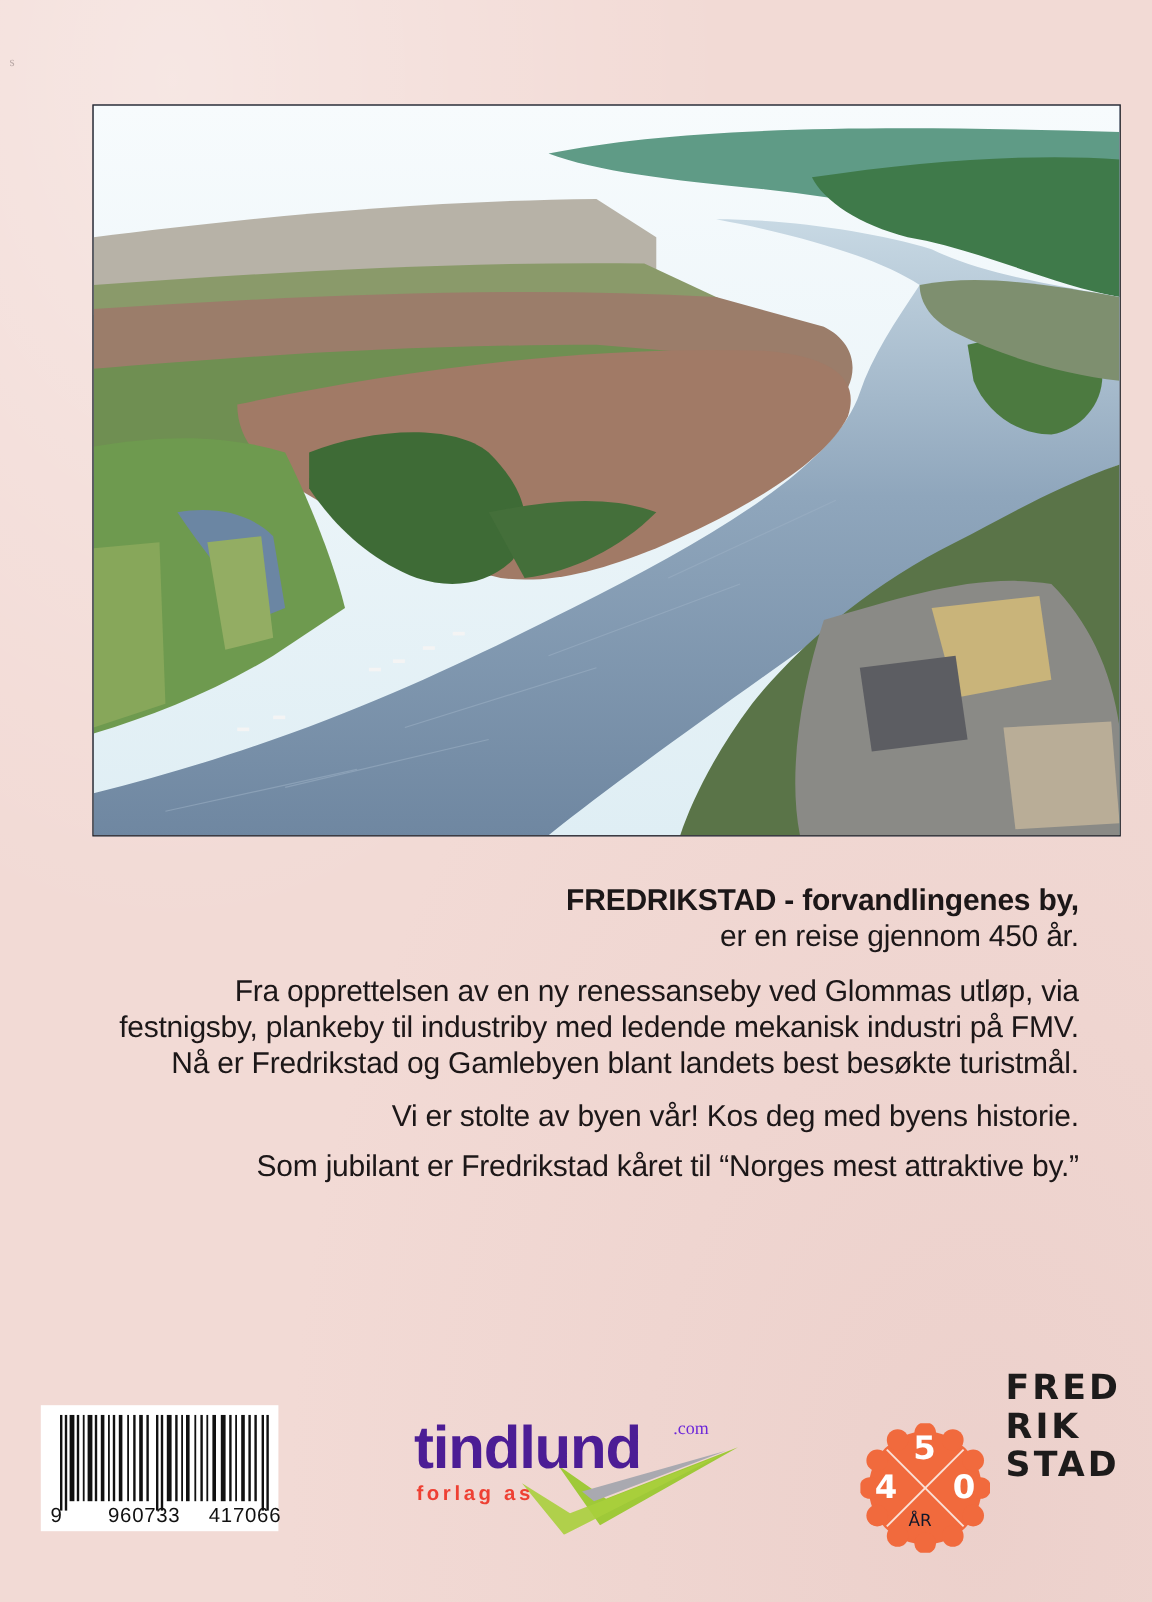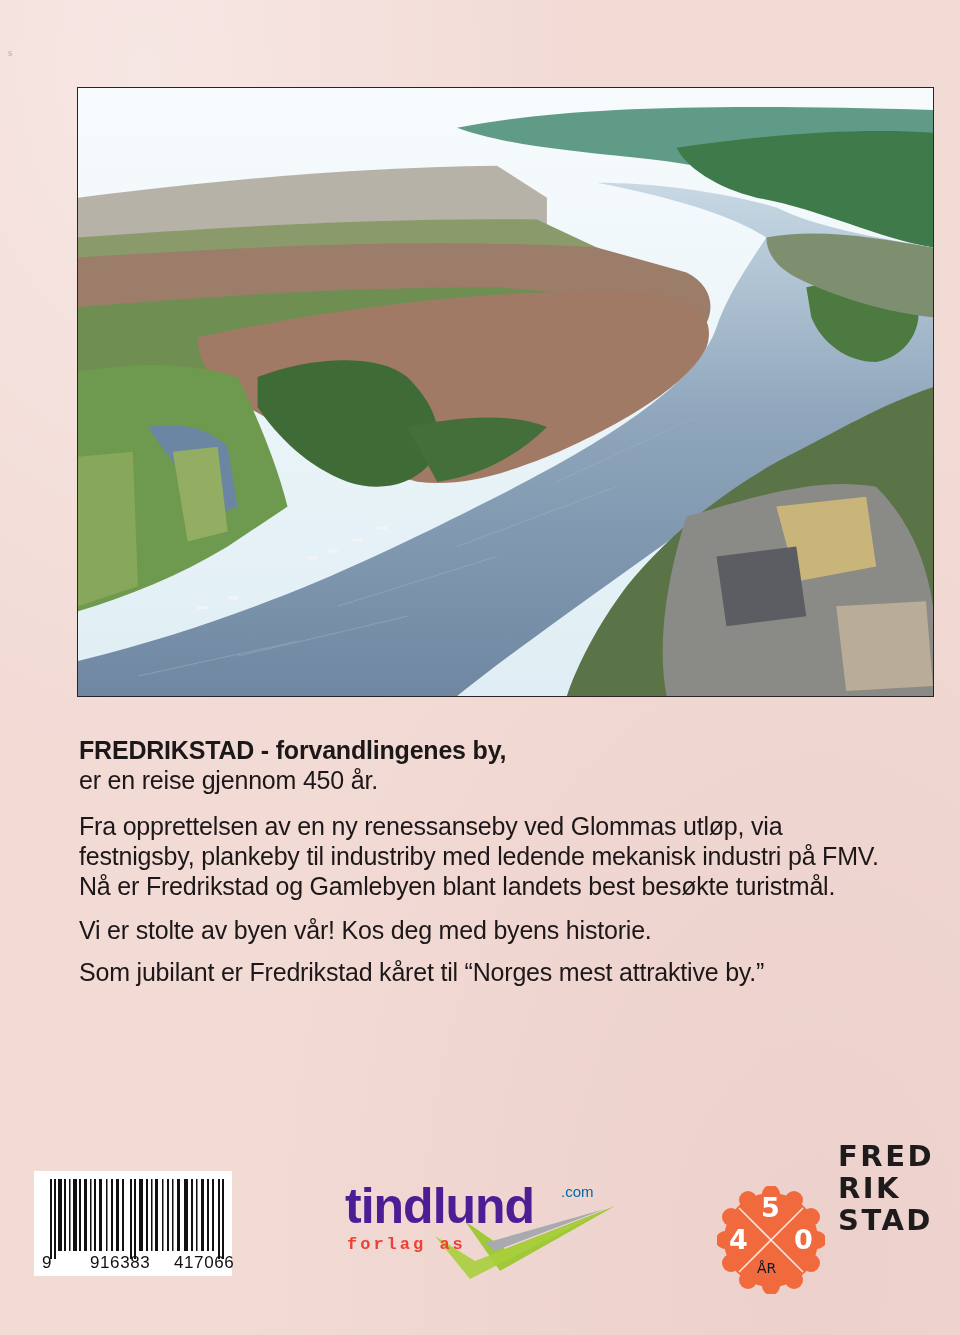--- a/index.html
+++ b/index.html
@@ -25,21 +25,21 @@
       border: 1.5px solid #2a2426; box-sizing: border-box; overflow: hidden;
       background: #7d91a8;
     }
     .photo svg { display: block; width: 100%; height: 100%; }
     .blurb {
       position: absolute; left: 79px; top: 735px; width: 820px;
       font-size: 25px; line-height: 30px; letter-spacing: -0.2px;
     }
     .blurb .headline { font-weight: bold; margin: 0; }
     .blurb .subline { margin: 0 0 16px 0; }
-    .blurb p { margin: 0 0 12px 0; }
+    .blurb p { margin: 0 0 12px 0; text-align: right; }
     .blurb .para1 { margin-bottom: 14px; }
     .barcode {
       position: absolute; left: 34px; top: 1171px; width: 198px; height: 105px;
       background: #ffffff;
     }
     .barcode .bars { position: absolute; left: 16px; top: 8px; width: 176px; height: 80px; }
     .barcode .digits {
       position: absolute; left: 0; top: 82px; width: 198px; height: 22px;
       font-size: 17px; letter-spacing: 0.6px; color: #111;
     }
@@ -48,26 +48,26 @@
     .barcode .d3 { position: absolute; left: 140px; }
     .publisher {
       position: absolute; left: 343px; top: 1177px; width: 270px; height: 110px;
     }
     .publisher .mark { position: absolute; left: 82px; top: 14px; width: 190px; height: 88px; }
     .publisher .name {
       position: absolute; left: 2px; top: 0px; font-size: 50px; font-weight: bold;
       color: #4c1d95; letter-spacing: -1px; font-family: Liberation Sans, sans-serif;
     }
     .publisher .com {
-      position: absolute; left: 218px; top: 6px; font-size: 15px; color: #0369a1;
-      font-family: Liberation Sans, sans-serif;
+      position: absolute; left: 218px; top: 6px; font-size: 15px; color: #6d28d9;
+      font-family: Liberation Serif, serif;
     }
     .publisher .sub {
       position: absolute; left: 4px; top: 58px; font-size: 17px; font-weight: bold;
-      color: #ee4033; letter-spacing: 3px; font-family: Liberation Mono, monospace; text-align: center;
+      color: #ee4033; letter-spacing: 3px; font-family: Liberation Sans, sans-serif; text-align: center;
     }
     .jubilee {
       position: absolute; left: 717px; top: 1186px; width: 108px; height: 108px;
     }
     .jubilee svg { position: absolute; inset: 0; }
     .jubilee .n5, .jubilee .n4, .jubilee .n0 {
       position: absolute; color: #fff; font-weight: bold; font-size: 27px;
       font-family: "DejaVu Sans", sans-serif;
     }
     .jubilee .n5 { left: 44px; top: 6px; }
@@ -196,21 +196,21 @@
       <rect x="146" y="0" width="1.5" height="72"></rect>
       <rect x="151" y="0" width="3" height="72"></rect>
       <rect x="157" y="0" width="2" height="72"></rect>
       <rect x="162" y="0" width="2" height="72"></rect>
       <rect x="168" y="0" width="2" height="80"></rect>
       <rect x="172" y="0" width="2" height="80"></rect>
     </g>
   </svg>
   <div class="digits">
     <span class="d1">9</span>
-    <span class="d2">916383</span>
+    <span class="d2">960733</span>
     <span class="d3">417066</span>
   </div>
 </div>
 
 <div class="publisher">
   <svg class="mark" viewBox="0 0 190 88">
     <path d="M40,30 L75,80 L190,15 L80,58 Z" fill="#9fc938"></path>
     <path d="M10,45 L45,88 L175,22 L50,70 Z" fill="#a8cf3c" opacity="0.9"></path>
     <path d="M60,52 L180,18 L70,60 Z" fill="#a9a9b0"></path>
   </svg>

